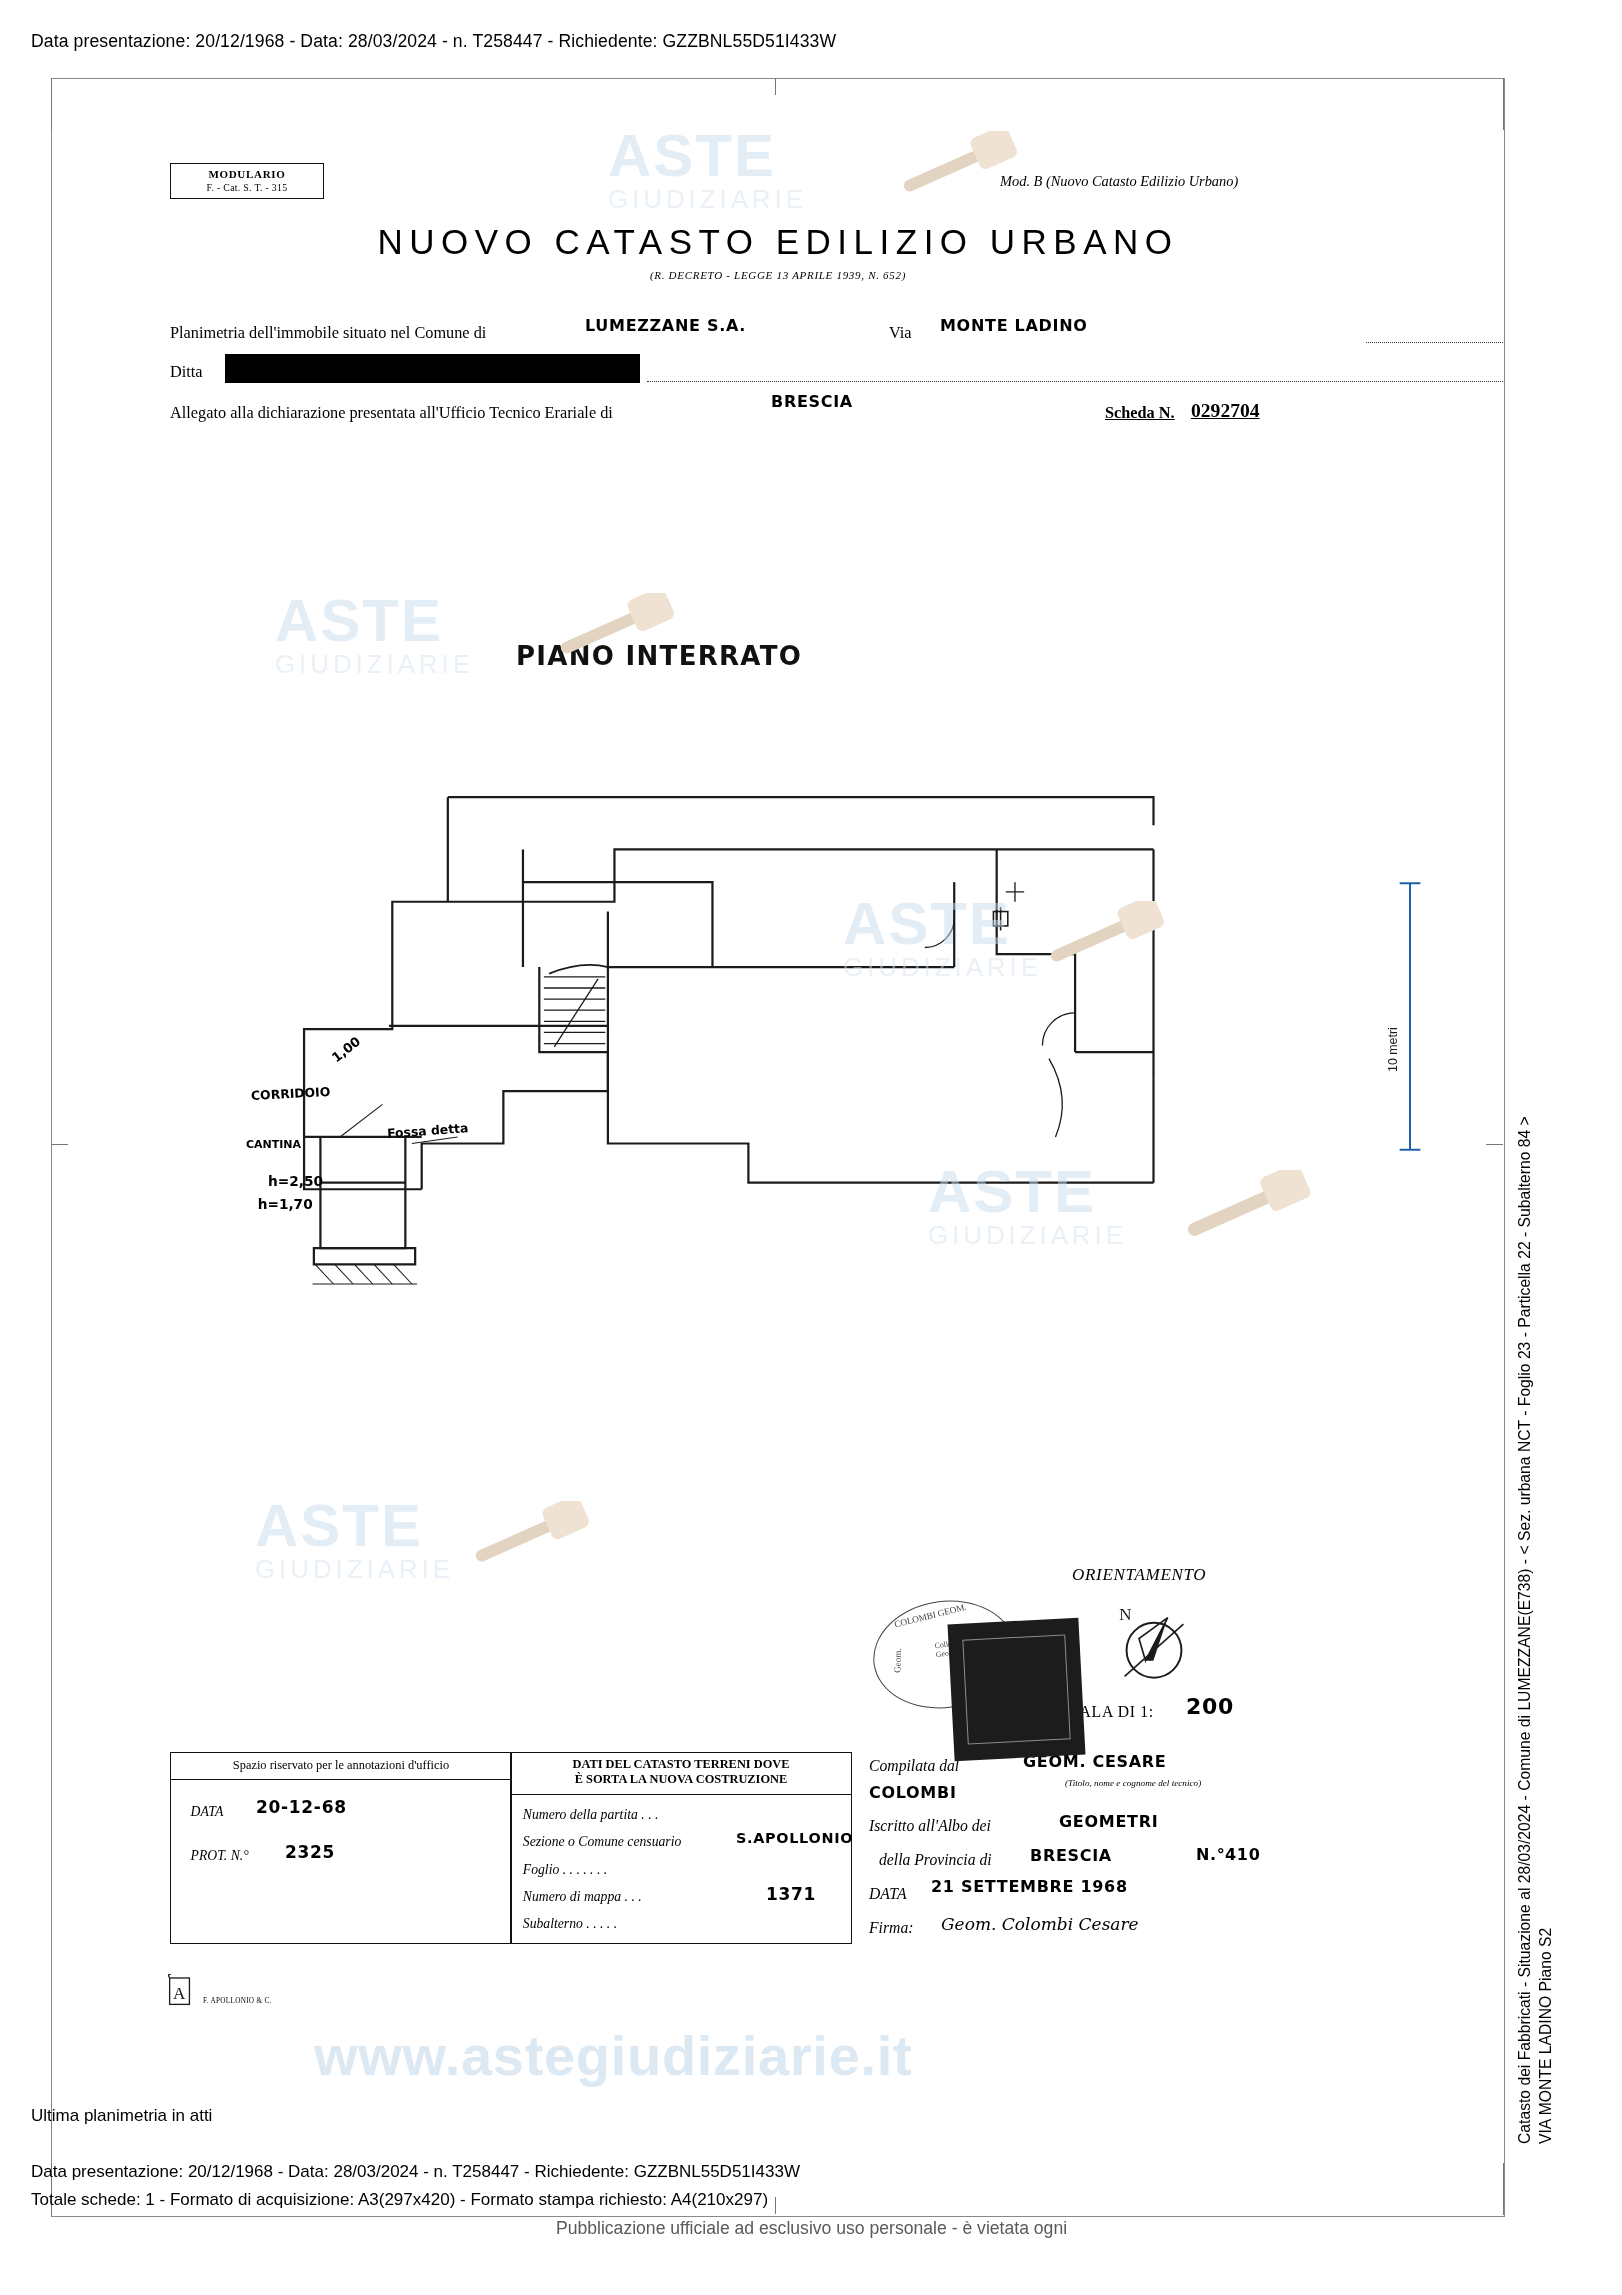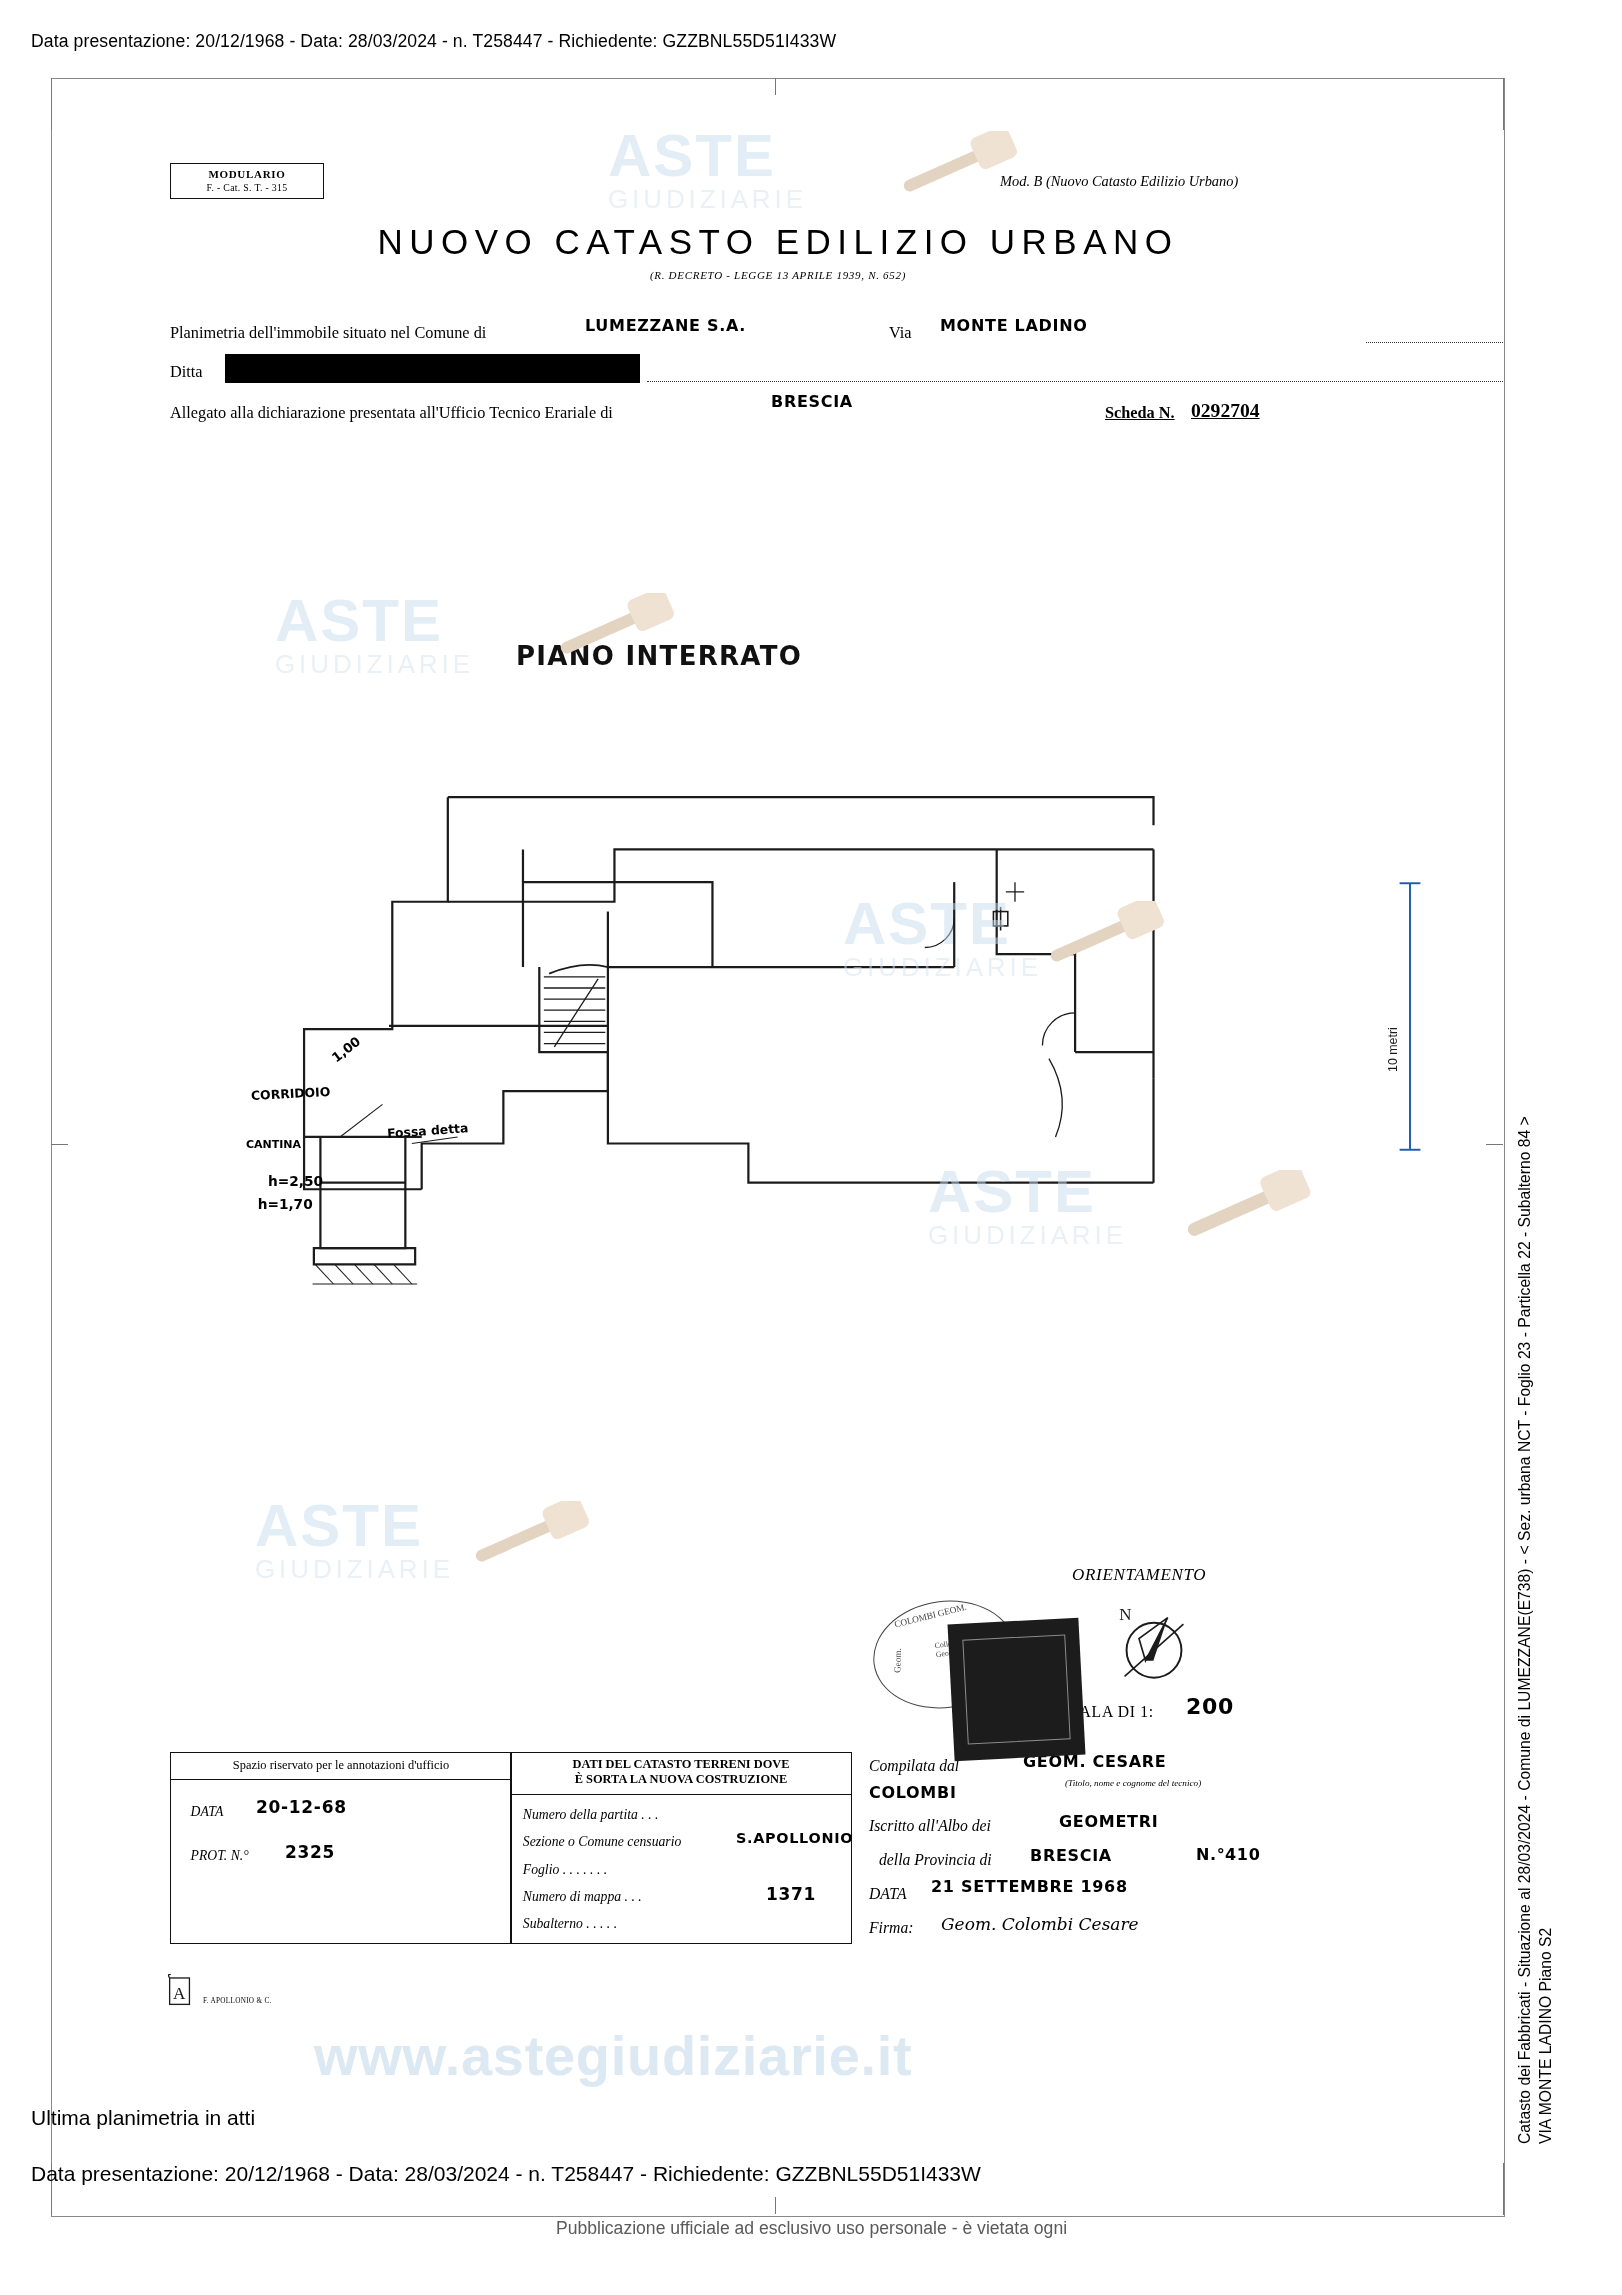--- a/index.html
+++ b/index.html
@@ -230,21 +230,21 @@
     font-family: "Liberation Serif", serif;
     font-style: italic;
     font-size: 15.7px;
     white-space: nowrap;
   }
 
   
   .footer {
     position: absolute;
     left: 31px;
-    font-size: 21px;
+    font-size: 17px;
     white-space: nowrap;
   }
   .footer-center {
     position: absolute;
     left: 0;
     width: 1623px;
     text-align: center;
     font-size: 17.6px;
     color: #5a5a5a;
   }
@@ -554,16 +554,17 @@
         <rect x="20" y="40" width="130" height="18" rx="9" fill="#e3d4c2"></rect>
         <rect x="140" y="22" width="62" height="52" rx="10" fill="#efe2d2"></rect>
       </g>
     </svg>
   </div>
 
   <div class="wm-url">www.astegiudiziarie.it</div>
 
   <div class="footer" style="top:2106px;">Ultima planimetria in atti</div>
   <div class="footer" style="top:2162px;">Data presentazione: 20/12/1968 - Data: 28/03/2024 - n. T258447 - Richiedente: GZZBNL55D51I433W</div>
+  <div class="footer" style="top:2190px;">Totale schede: 1 - Formato di acquisizione: A3(297x420) - Formato stampa richiesto: A4(210x297)</div>
   <div class="footer-center" style="top:2218px;">Pubblicazione ufficiale ad esclusivo uso personale - è vietata ogni</div>
 
 </div>
 
 
 </body></html>

